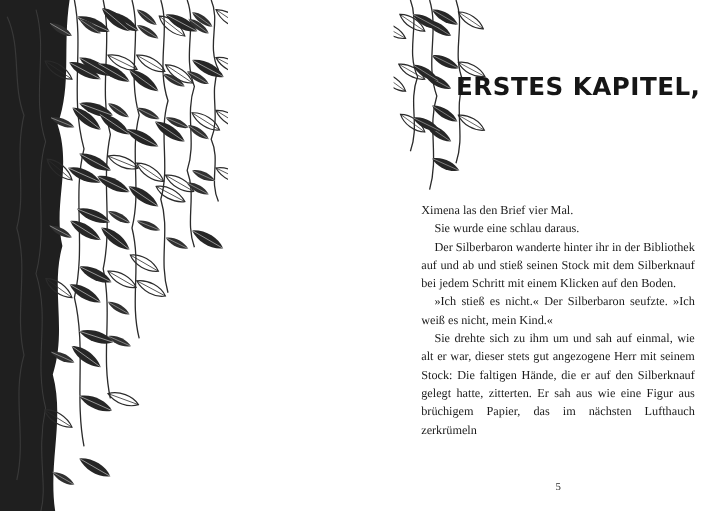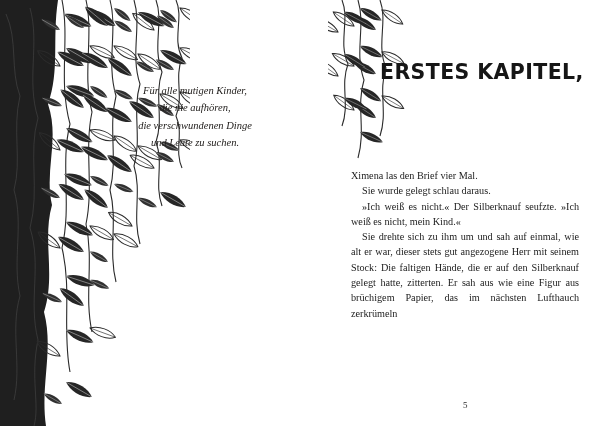--- a/index.html
+++ b/index.html
@@ -222,26 +222,20 @@
       <use href="#leafS" x="174" y="28" transform="rotate(-144 174 28)"></use>
       <use href="#leafO" x="180" y="48" transform="rotate(28 180 48)"></use>
       <use href="#leafS" x="174" y="70" transform="rotate(-150 174 70)"></use>
       <use href="#leafO" x="180" y="92" transform="rotate(32 180 92)"></use>
       <use href="#leafS" x="174" y="116" transform="rotate(-146 174 116)"></use>
       <use href="#leafO" x="180" y="140" transform="rotate(26 180 140)"></use>
       <use href="#leafS" x="174" y="162" transform="rotate(-152 174 162)"></use>
     </g>
   </svg>
 
-  <div class="dedication">
-    <div>Für alle mutigen Kinder,</div>
-    <div>die nie aufhören,</div>
-    <div>die verschwundenen Dinge</div>
-    <div>und Leute zu suchen.</div>
-  </div>
 
   <div class="gutter"></div>
 
   <div class="right-page">
 
     <svg class="foliage-right" viewBox="0 0 90 180" style="left:16px; top:0;">
       <defs>
         <g id="rleaf">
           <path d="M0,0 C7,-5 18,-5 25,0 C18,5 7,5 0,0 Z" fill="#262626"></path>
           <path d="M0,0 L25,0" stroke="#ffffff" stroke-width="0.6" opacity="0.5"></path>
@@ -277,20 +271,21 @@
         <use href="#rleaf" x="16" y="54" transform="rotate(32 16 54)"></use>
         <use href="#rleafo" x="10" y="76" transform="rotate(-144 10 76)"></use>
         <use href="#rleaf" x="16" y="98" transform="rotate(26 16 98)"></use>
       </g>
     </svg>
 
     <div class="chapter-title">ERSTES KAPITEL,</div>
 
     <div class="body-text">
       <p class="first">Ximena las den Brief vier Mal.</p>
-      <p>Sie wurde gelegt schlau daraus.</p>
-      <p>»Ich weiß es nicht.« Der Silberknauf seufzte. »Ich weiß es nicht, mein Kind.«</p>
+      <p>Sie wurde eine schlau daraus.</p>
+      <p>Der Silberbaron wanderte hinter ihr in der Bibliothek auf und ab und stieß seinen Stock mit dem Silberknauf bei jedem Schritt mit einem Klicken auf den Boden.</p>
+      <p>»Ich stieß es nicht.« Der Silberbaron seufzte. »Ich weiß es nicht, mein Kind.«</p>
       <p>Sie drehte sich zu ihm um und sah auf einmal, wie alt er war, dieser stets gut angezogene Herr mit seinem Stock: Die faltigen Hände, die er auf den Silberknauf gelegt hatte, zitterten. Er sah aus wie eine Figur aus brüchigem Papier, das im nächsten Lufthauch zerkrümeln</p>
     </div>
 
     <div class="folio">5</div>
   </div>
 </div>
 
 </body></html>

